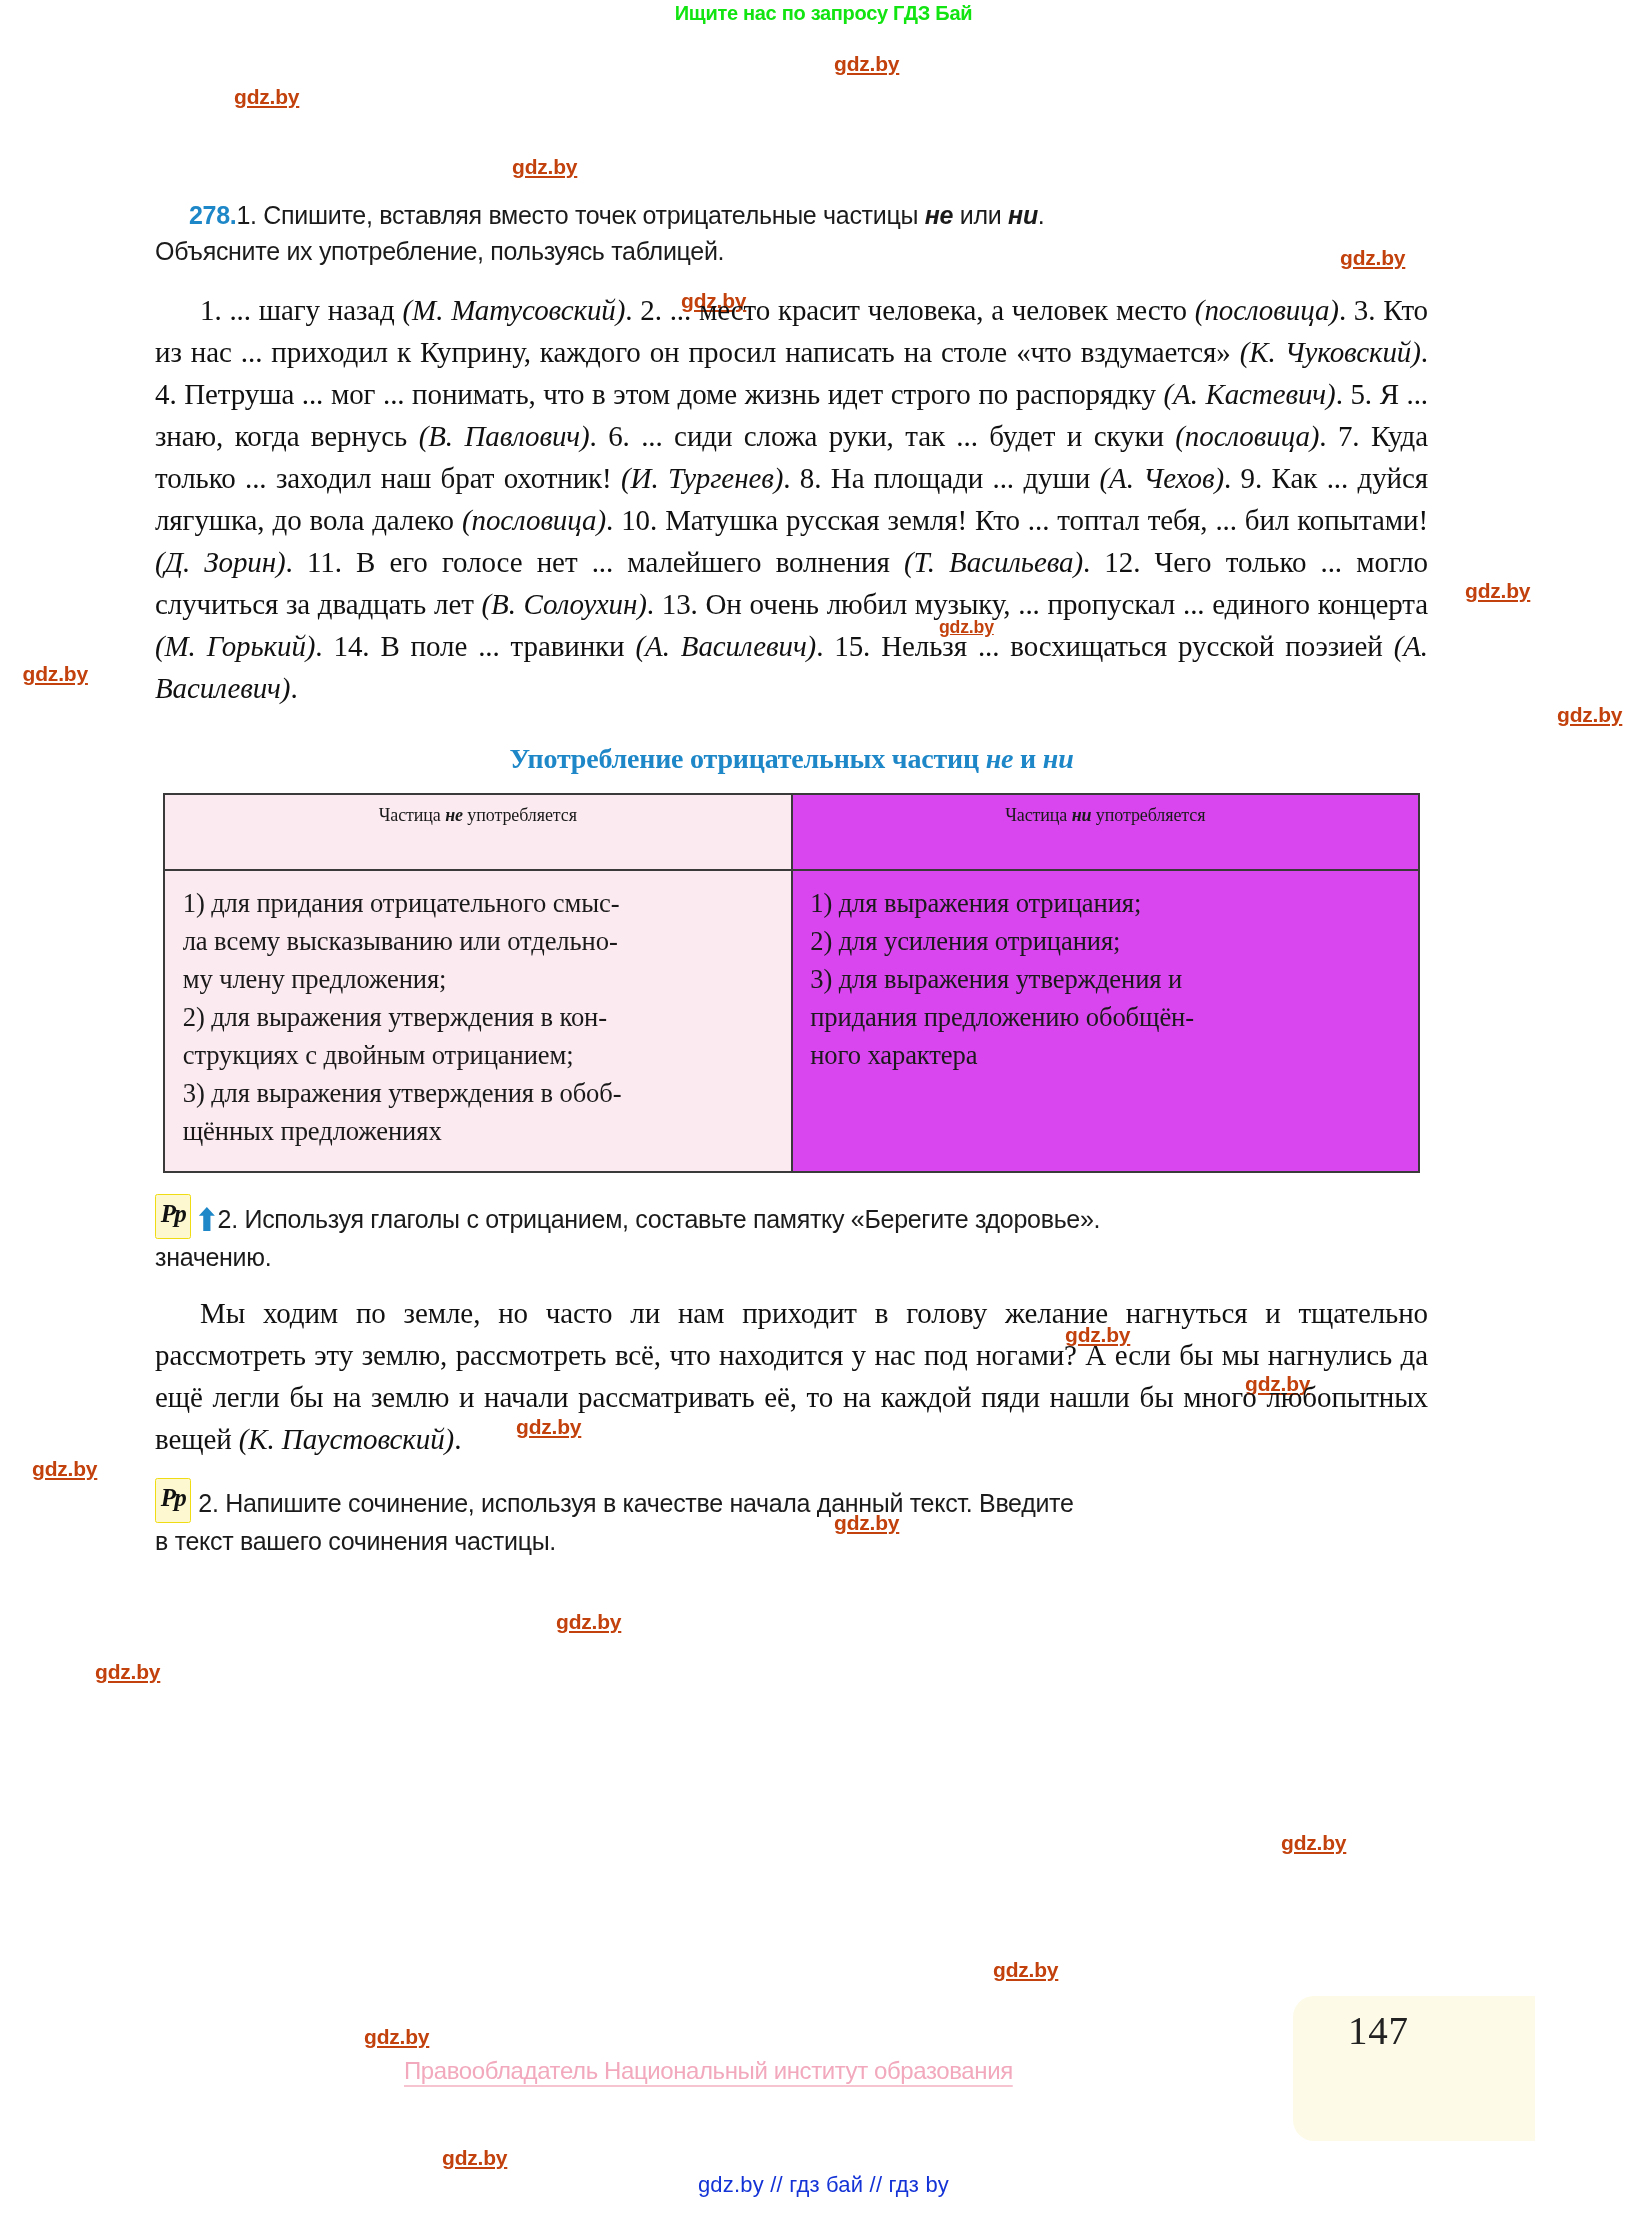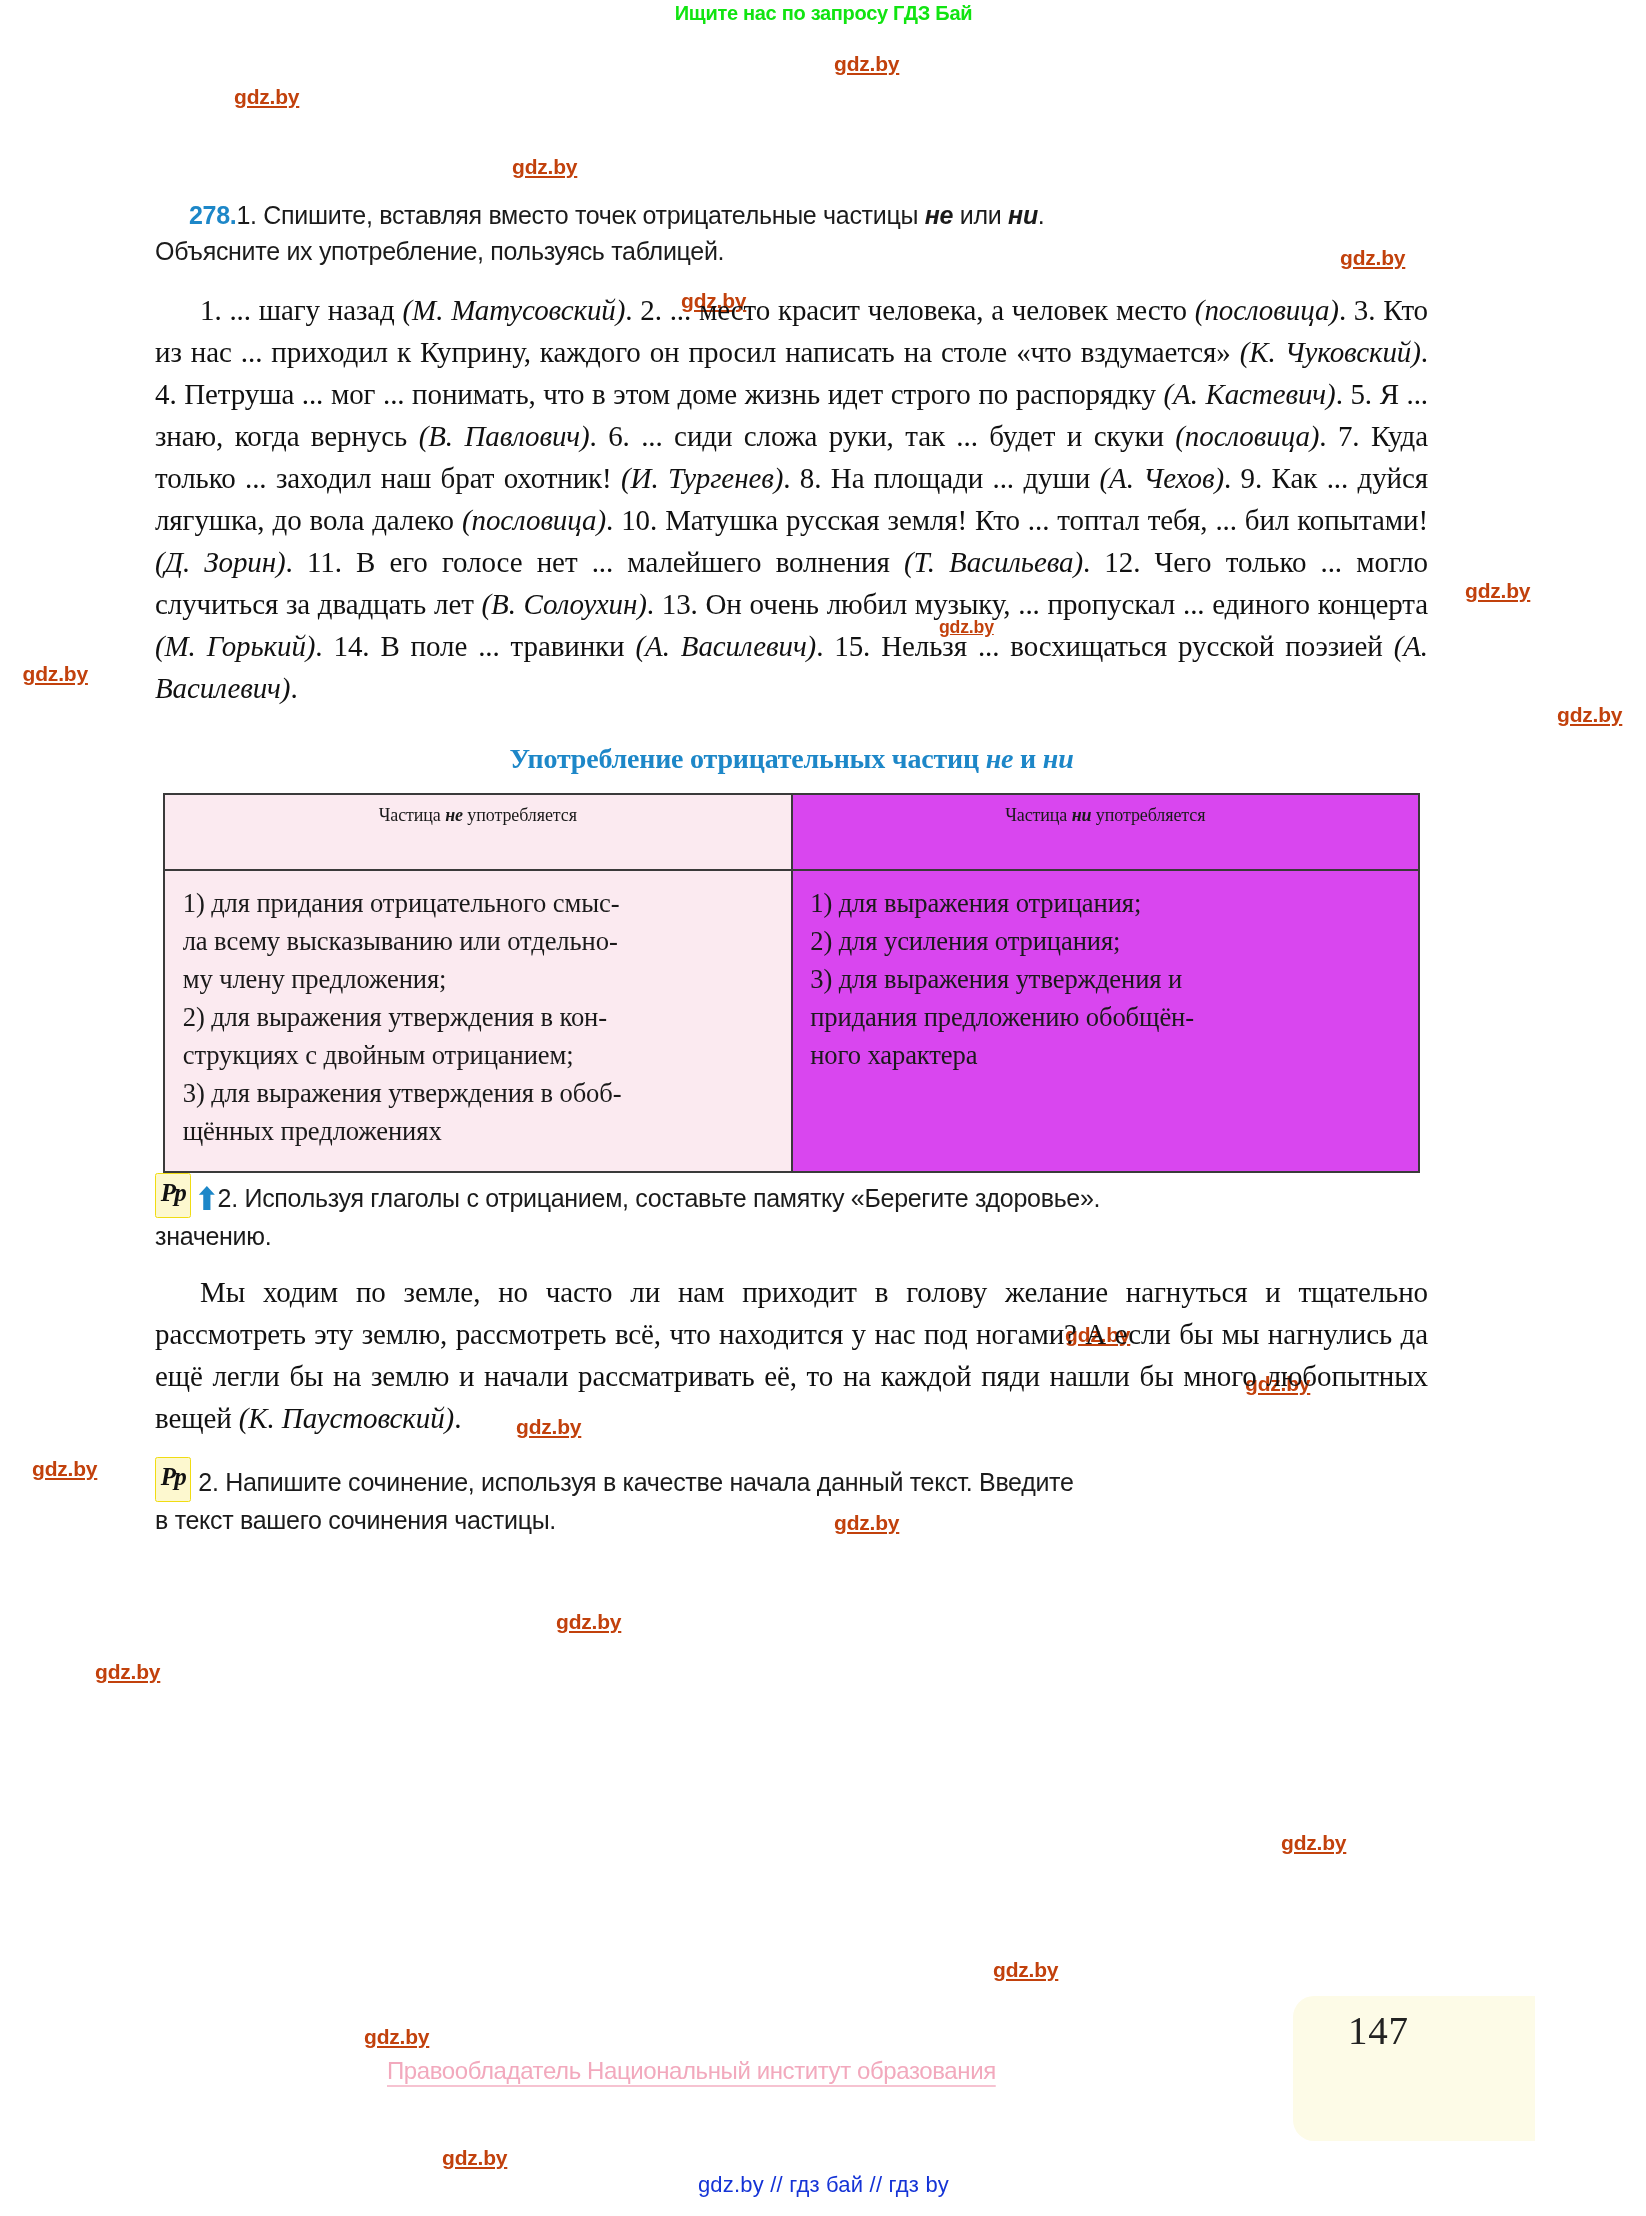--- a/index.html
+++ b/index.html
@@ -181,21 +181,21 @@
     top: 2008px;
     font-family: "Liberation Serif", serif;
     font-size: 39px;
     color: #222;
     letter-spacing: 0.8px;
   }
 
   
   .copyright {
     position: absolute;
-    left: 387px;
+    left: 404px;
     top: 2057px;
     font-family: "Liberation Sans", sans-serif;
     font-size: 24px;
     color: #f2a9bd;
     white-space: nowrap;
     letter-spacing: -0.4px;
     text-decoration: underline;
     text-decoration-color: #f6c3d1;
     text-underline-offset: 5.6px;
   }
@@ -286,21 +286,21 @@
               <span class="ln">1) для выражения отрицания;</span>
               <span class="ln">2) для усиления отрицания;</span>
               <span class="ln">3) для выражения утверждения и</span>
               <span class="ln">придания предложению обобщён-</span>
               <span class="ln">ного характера</span>
             </td>
       </tr>
     </tbody>
       </table>
 
-    <div class="task-head" style="">
+    <div class="task-head" style="margin-top:21px;">
       <span class="pp-icon"><span>Pp</span></span><span class="arrow-up"><svg width="17.7" height="24" viewBox="0 0 22 30">
             <polygon points="11,0 21,11 15.5,11 15.5,30 6.5,30 6.5,11 1,11" fill="#1d87c8"></polygon>
           </svg></span><span>2. Используя глаголы с отрицанием, составьте памятку «Берегите здоровье».</span>
     </div>
 
     <div class="task-head">значению.</div>
 
     <div class="body-text" style="margin-top:17.7px;">
       <span class="first-indent"></span><span id="ex279-text">Мы ходим по земле, но часто ли нам приходит в голову желание нагнуться и тщательно рассмотреть эту землю, рассмотреть всё, что находится у нас под ногами? А если бы мы нагнулись да ещё легли бы на землю и начали рассматривать её, то на каждой пяди нашли бы много любопытных вещей <span class="i">(К. Паустовский)</span>.</span>
     </div>

